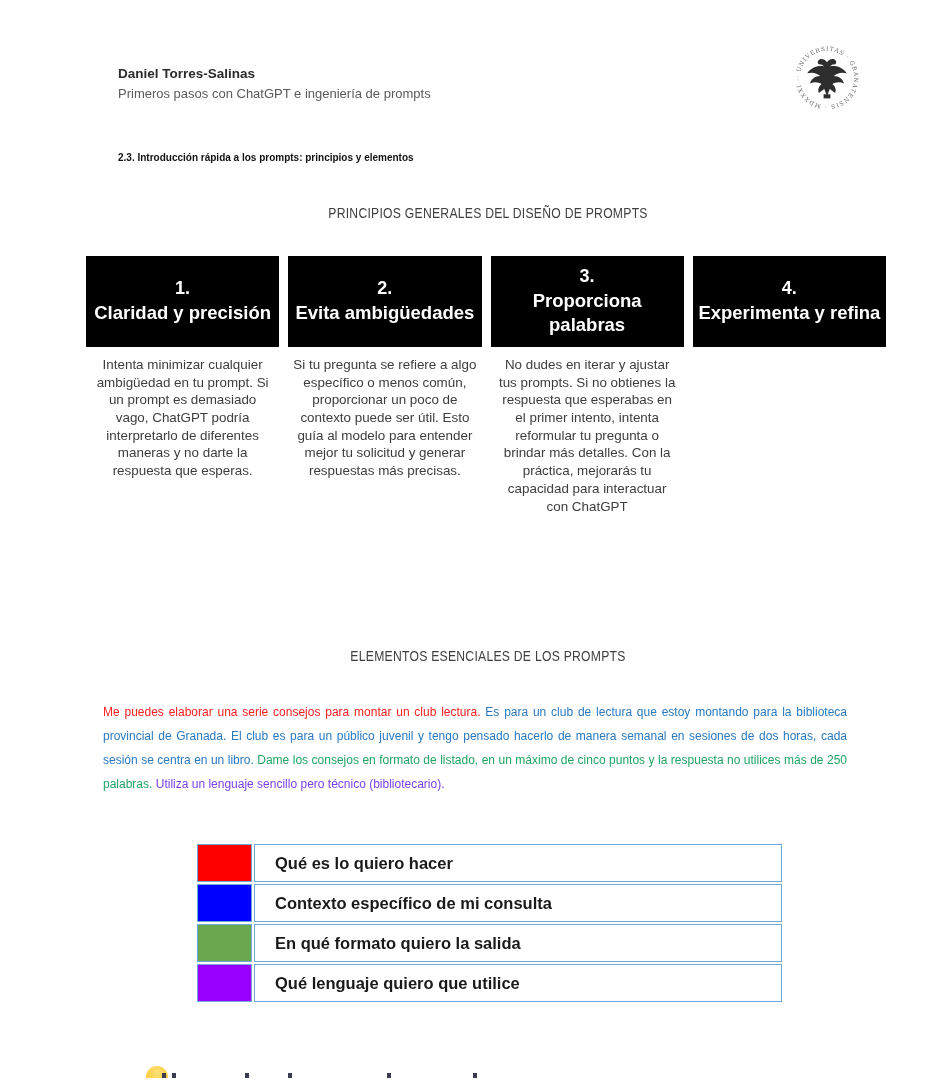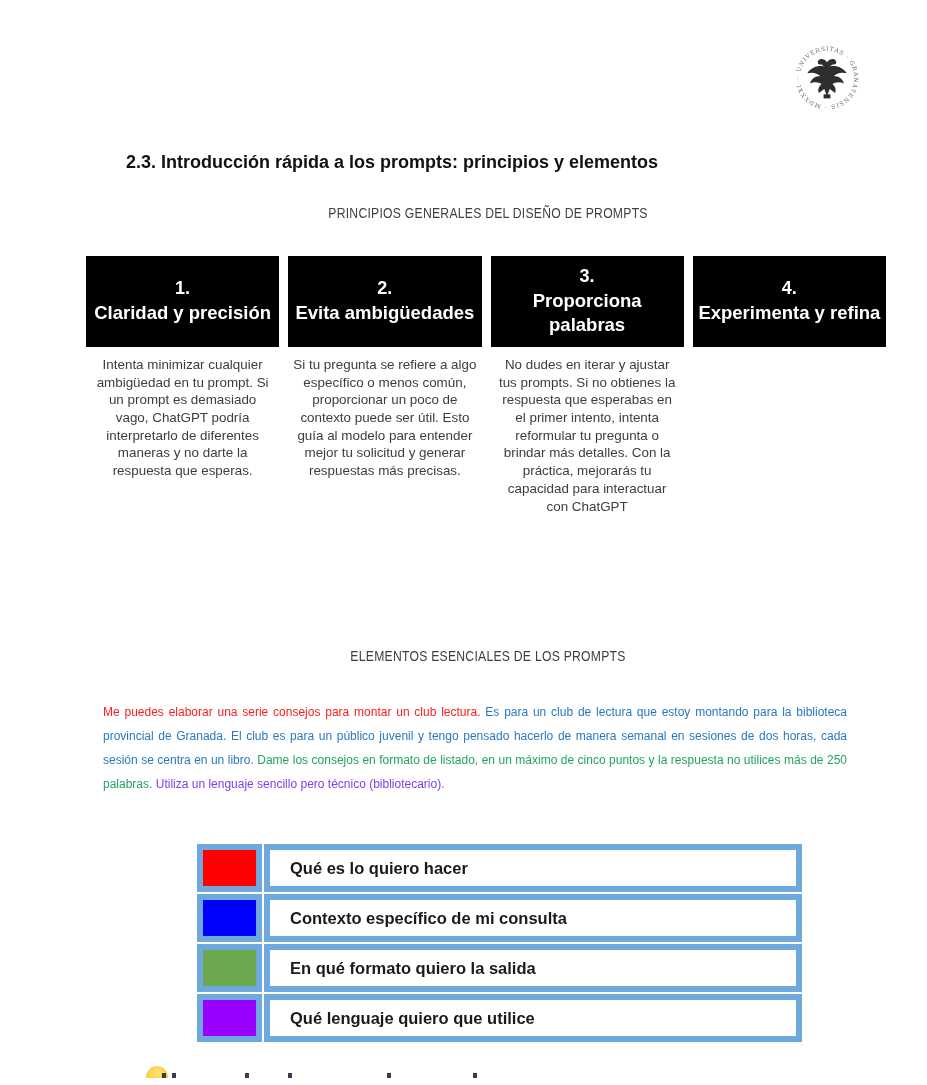--- a/index.html
+++ b/index.html
@@ -12,21 +12,21 @@
   .page{position:absolute;inset:0;}
 
   
   .header-row{position:absolute;left:118px;top:64px;width:750px;}
   .author{font-size:13.5px;font-weight:bold;color:#2b2b2b;line-height:1.5;}
   .subtitle{font-size:13px;color:#5a5a5a;line-height:1.5;}
   .logo{position:absolute;left:793px;top:44px;width:68px;height:68px;}
 
   
   .section-title{position:absolute;left:118px;top:152px;width:730px;
-    font-size:18px;font-weight:bold;color:#111;margin-left:8px;}
+    font-size:10px;font-weight:bold;color:#111;}
 
   
   .band-heading{position:absolute;left:88px;width:800px;text-align:center;
     font-size:14.5px;color:#3f3f3f;letter-spacing:.3px;
     transform:scaleX(.84);transform-origin:50% 50%;white-space:nowrap;}
   .h-principios{top:205px;}
   .h-elementos{top:648px;}
 
   
   .boxes-row,.bodies-row{position:absolute;left:86px;width:800px;
@@ -41,37 +41,41 @@
   .principle-body{font-size:13.4px;line-height:1.32;color:#3d3d3d;
     text-align:center;white-space:pre-line;padding:0 5px;}
 
   
   .prompt-paragraph{position:absolute;left:103px;top:688px;width:744px;
     font-size:12px;line-height:24px;text-align:justify;font-weight:500;}
 
   
   .legend-table{position:absolute;left:195px;top:842px;
     border-collapse:separate;border-spacing:2px;}
-  .legend-table td{border:6px solid #14532d;height:36px;}
+  .legend-table td{border:1px solid #14532d;height:36px;}
   .legend-swatch{width:53px;padding:0;}
   .legend-label{width:506px;font-size:16.5px;font-weight:bold;color:#1a1a1a;
     padding:0 0 0 20px;vertical-align:middle;}
 
   
   .clipped-line{position:absolute;left:103px;top:1066px;width:720px;height:12px;
     overflow:hidden;}
   .clipped-emoji{position:absolute;left:43px;top:0;width:22px;height:22px;
     border-radius:50%;background:radial-gradient(circle at 50% 30%,#ffe27a 0%,#fcc934 70%,#f0a93c 100%);}
   .remnant-dot{position:absolute;bottom:0;width:4px;height:5px;background:#3a3a52;}
 </style>
 </head>
 <body>
 
 <div class="page">
 
+  <div class="header-row">
+    <div class="author">Daniel Torres-Salinas</div>
+    <div class="subtitle">Primeros pasos con ChatGPT e ingeniería de prompts</div>
+  </div>
 
   <div class="logo">
     <svg viewBox="0 0 100 100" width="68" height="68" aria-hidden="true">
       <defs>
         <path id="ringPath" d="M50,50 m-40,0 a40,40 0 1,1 80,0 a40,40 0 1,1 -80,0"></path>
       </defs>
       <text font-size="8.5" fill="#6b6b6b" letter-spacing="1.5" font-family="DejaVu Serif, serif">
         <textPath href="#ringPath" id="ring-text-node">· UNIVERSITAS · GRANATENSIS · MDXXXI ·</textPath>
       </text>
       <path fill="#2e2e2e" d="M50 27 C46 21 39 21 37 25 C35 28 38 31 42 30 L46 33 C36 31 26 35 21 43 C29 41 36 43 40 47 C33 47 27 51 25 58 C31 55 38 56 42 59 C38 63 36 67 38 72 L46 66 L50 77 L54 66 L62 72 C64 67 62 63 58 59 C62 56 69 55 75 58 C73 51 67 47 60 47 C64 43 71 41 79 43 C74 35 64 31 54 33 L58 30 C62 31 65 28 63 25 C61 21 54 21 50 27 Z"></path>

